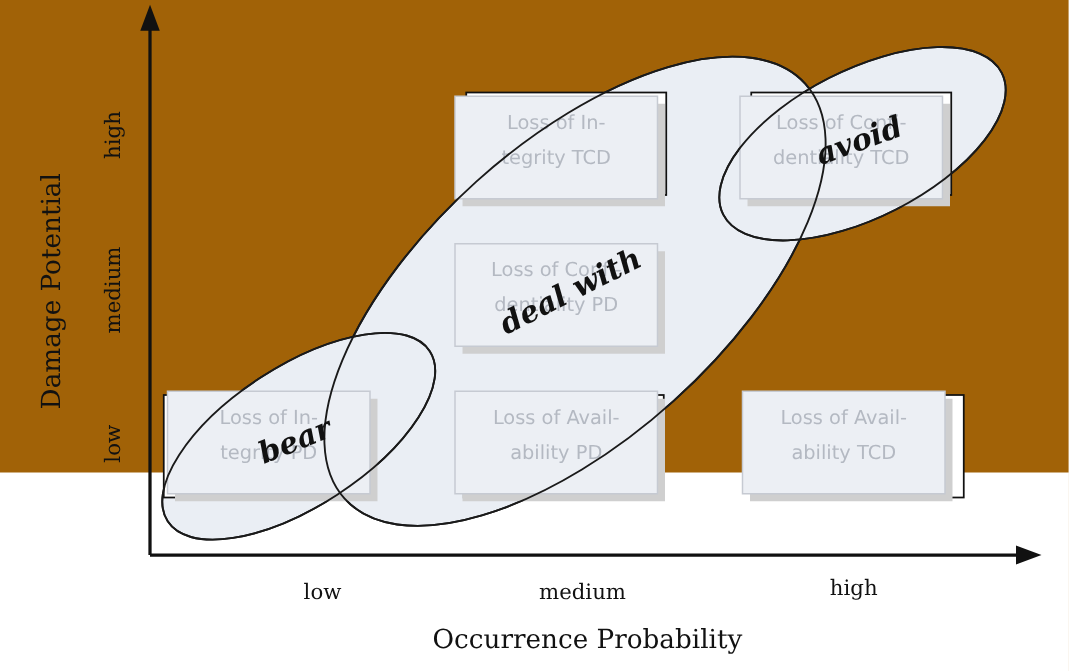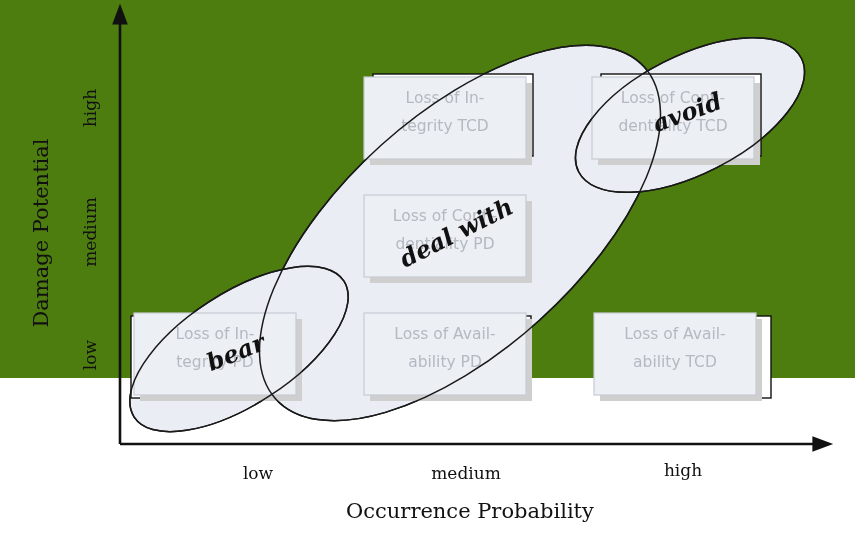--- a/index.html
+++ b/index.html
@@ -10,21 +10,21 @@
   body {
     width: 855px;
     height: 537px;
     font-family: "DejaVu Serif", serif;
     overflow: hidden;
   }
   #canvas {
     position: relative;
     width: 855px;
     height: 378px;
-    background: #4d7c0f;
+    background: #a16207;
   }
   #diagram-svg {
     position: absolute;
     left: 0;
     top: 0;
     width: 855px;
     height: 537px;
   }
   .axis-title {
     font-family: "DejaVu Serif", serif;

